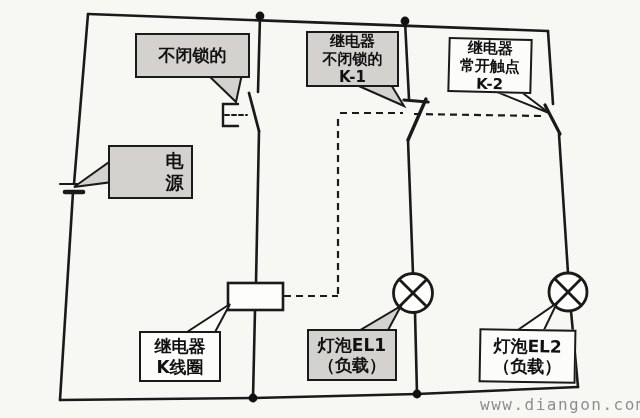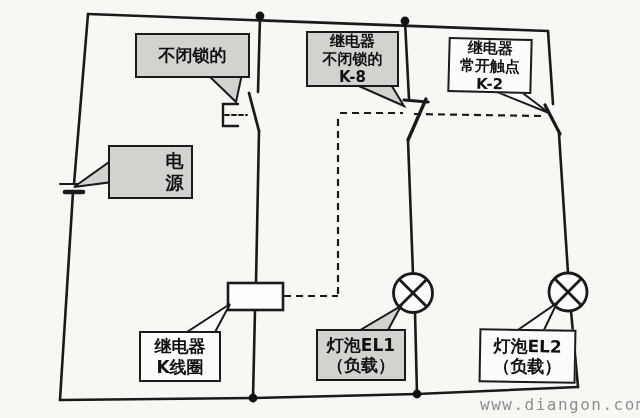--- a/index.html
+++ b/index.html
@@ -118,35 +118,35 @@
     <span>不闭锁的</span>
   </div>
 
   <div class="callout gray" style="left:108px;top:145px;width:85px;height:54px;font-size:18px;padding-left:48px;">
     <span>电源</span>
   </div>
 
   <div class="callout gray" style="left:306px;top:31px;width:93px;height:56px;font-size:15px;">
     <span>继电器</span>
     <span>不闭锁的</span>
-    <span>K-8</span>
+    <span>K-1</span>
   </div>
 
   <div class="callout white" style="left:448px;top:38px;width:84px;height:55px;font-size:15px;transform:rotate(1.5deg);">
     <span>继电器</span>
     <span>常开触点</span>
     <span>K-2</span>
   </div>
 
   <div class="callout white" style="left:139px;top:331px;width:82px;height:51px;font-size:17px;">
     <span>继电器</span>
     <span>K线圈</span>
   </div>
 
-  <div class="callout gray" style="left:316px;top:329px;width:90px;height:52px;font-size:17px;">
+  <div class="callout gray" style="left:307px;top:329px;width:90px;height:52px;font-size:17px;">
     <span>灯泡EL1</span>
     <span>（负载）</span>
   </div>
 
   <div class="callout white" style="left:479px;top:329px;width:97px;height:54px;font-size:17px;transform:rotate(1deg);">
     <span>灯泡EL2</span>
     <span>（负载）</span>
   </div>
 
   <div class="watermark">www.diangon.com</div>

